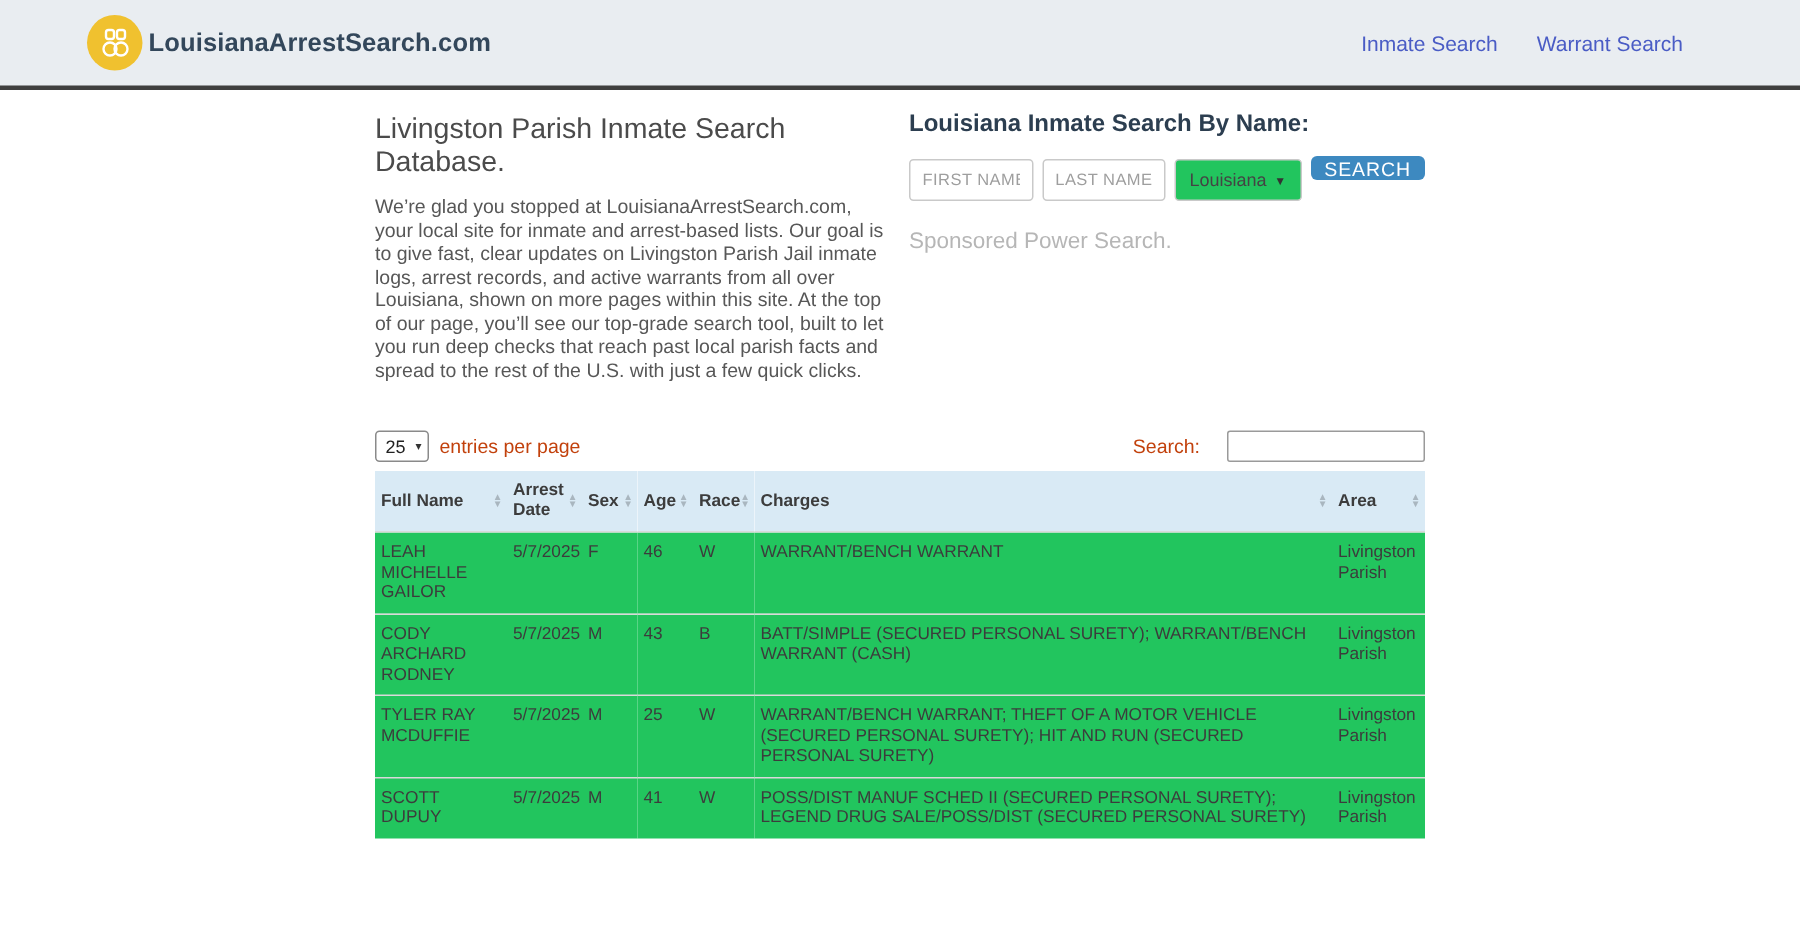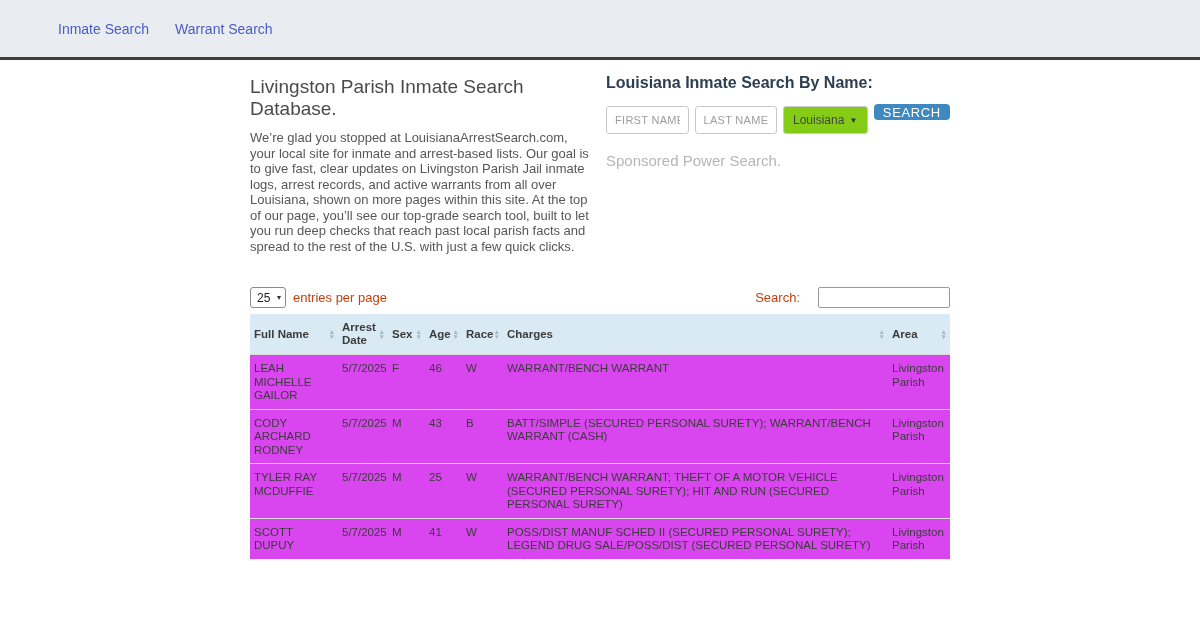--- a/index.html
+++ b/index.html
@@ -55,21 +55,21 @@
     flex: 1 1 0; min-width: 0;
     height: 28px;
     border: 1px solid #c9c9c9; border-radius: 3px;
     padding: 0 8px; font-size: 11px; color: #444;
     font-family: "Liberation Sans", sans-serif;
   }
   .form-row .txt-input::placeholder { color: #9e9e9e; letter-spacing: 0.3px; }
   .state-select {
     flex: 1 1 0; min-width: 0; height: 28px;
     border: 1px solid #c9c9c9; border-radius: 3px;
-    background: #84cc16;
+    background: #22c55e;
     display: flex; align-items: center; justify-content: space-between;
     padding: 0 9px; font-size: 12px; color: #444; cursor: pointer;
   }
   .state-select .caret { font-size: 8px; color: #333; }
   .search-btn {
     flex: 1 1 0; min-width: 0; height: 16px; margin-top: -2px;
     background: #3d89c0; color: #ffffff;
     border: none; border-radius: 4px;
     font-size: 13px; letter-spacing: 0.6px; cursor: pointer;
     font-family: "Liberation Sans", sans-serif;
@@ -116,28 +116,39 @@
   }
   .sorter {
     position: absolute; right: 3px; top: 50%; transform: translateY(-50%);
     display: flex; flex-direction: column; align-items: center;
     color: #a9b6bf; font-size: 6.5px; line-height: 5px;
   }
   table.inmates tbody td {
     padding: 7px 4px 6px;
     vertical-align: top; line-height: 13.5px;
     border-top: 1px solid #d9d9d9;
-    background: #d946ef;
+    background: #22c55e;
     margin-left: 20px;
   }
 </style>
 </head>
 <body>
 
 <header class="site-header">
+  <div class="brand">
+    <span class="logo-circle">
+      <svg width="24" height="24" viewBox="0 0 36 36" fill="none" stroke="#ffffff" stroke-width="2.4">
+        <rect x="8.5" y="4.5" width="8" height="9" rx="2.5"></rect>
+        <rect x="19.5" y="4.5" width="8" height="9" rx="2.5"></rect>
+        <circle cx="12.5" cy="23.5" r="6.5"></circle>
+        <circle cx="23.5" cy="23.5" r="6.5"></circle>
+      </svg>
+    </span>
+    <span class="brand-text">LouisianaArrestSearch.com</span>
+  </div>
   <nav class="site-nav">
     <a>Inmate Search</a>
     <a>Warrant Search</a>
   </nav>
 </header>
 
 <div class="main-wrap">
   <div class="columns">
     <section class="col">
       <h1 class="page-title">Livingston Parish Inmate Search Database.</h1>

